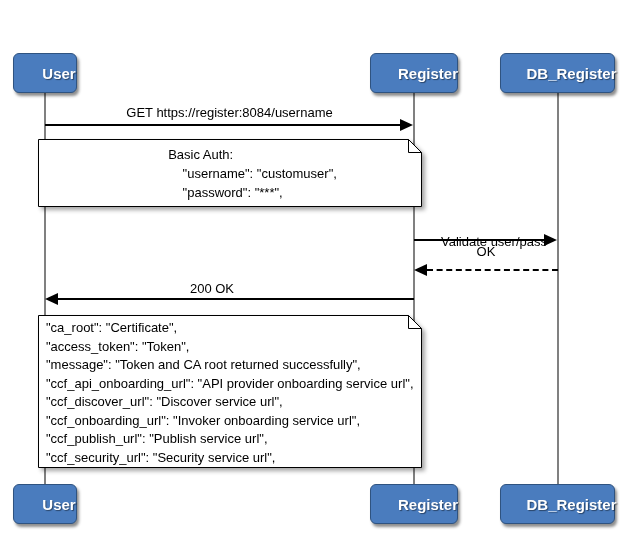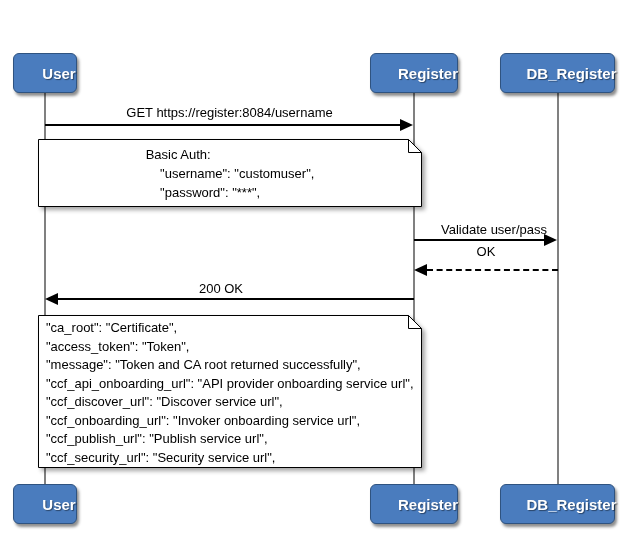--- a/index.html
+++ b/index.html
@@ -72,43 +72,43 @@
     <span>Register</span>
   </div>
   <div class="actor-box" style="left:500px; top:53px; width:115px;">
     <span>DB_Register</span>
   </div>
 
   <div class="msg-label" style="left:45px; top:105px; width:369px;">GET https://register:8084/username</div>
   <div class="msg-line" style="left:45px; top:124px; width:357px;"></div>
   <div class="head-right" style="left:400px; top:119px;"></div>
 
-  <div class="note" style="left:38px; top:139px; width:384px; height:68px;">
+  <div class="note" style="left:38px; top:139px; width:384px; height:68px;padding-left:45px;">
     <svg width="384" height="68" viewBox="0 0 384 68">
       <path d="M0.5,0.5 L370.5,0.5 L383.5,13.5 L383.5,67.5 L0.5,67.5 Z" fill="#ffffff" stroke="#000000"></path>
       <path d="M370.5,0.5 L383.5,13.5 L370.5,13.5 Z" fill="#ffffff" stroke="#000000"></path>
     </svg>
     <div class="note-text note-centered">
       <div class="block">
         <div class="line">Basic Auth:</div>
         <div class="line">    "username": "customuser",</div>
         <div class="line">    "password": "***",</div>
       </div>
     </div>
   </div>
 
-  <div class="msg-label" style="left:414px; top:222px; width:160px;">Validate user/pass</div>
+  <div class="msg-label" style="left:414px; top:234px; width:160px;">Validate user/pass</div>
   <div class="msg-line" style="left:414px; top:239px; width:132px;"></div>
   <div class="head-right" style="left:544px; top:234px;"></div>
 
   <div class="msg-label" style="left:414px; top:244px; width:144px;">OK</div>
   <div class="msg-line dashed" style="left:427px; top:269px; width:131px;"></div>
   <div class="head-left" style="left:414px; top:264px;"></div>
 
-  <div class="msg-label" style="left:45px; top:281px; width:334px;padding-left:9px;">200 OK</div>
+  <div class="msg-label" style="left:45px; top:281px; width:334px;">200 OK</div>
   <div class="msg-line" style="left:58px; top:298px; width:356px;"></div>
   <div class="head-left" style="left:45px; top:293px;"></div>
 
   <div class="note" style="left:38px; top:315px; width:384px; height:153px;">
     <svg width="384" height="153" viewBox="0 0 384 153">
       <path d="M0.5,0.5 L370.5,0.5 L383.5,13.5 L383.5,152.5 L0.5,152.5 Z" fill="#ffffff" stroke="#000000"></path>
       <path d="M370.5,0.5 L383.5,13.5 L370.5,13.5 Z" fill="#ffffff" stroke="#000000"></path>
     </svg>
     <div class="note-text note-left">
       <div class="line">"ca_root": "Certificate",</div>

